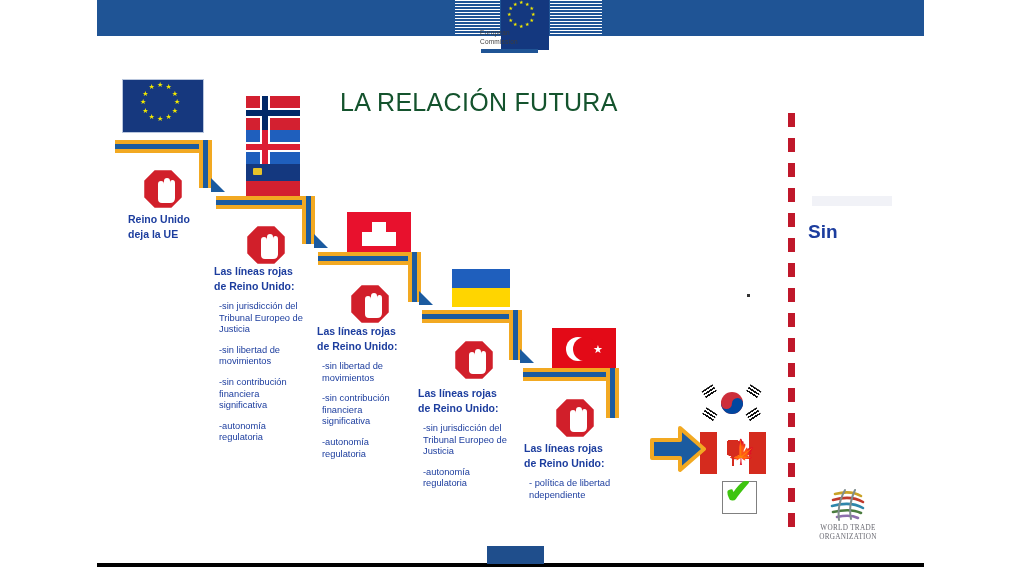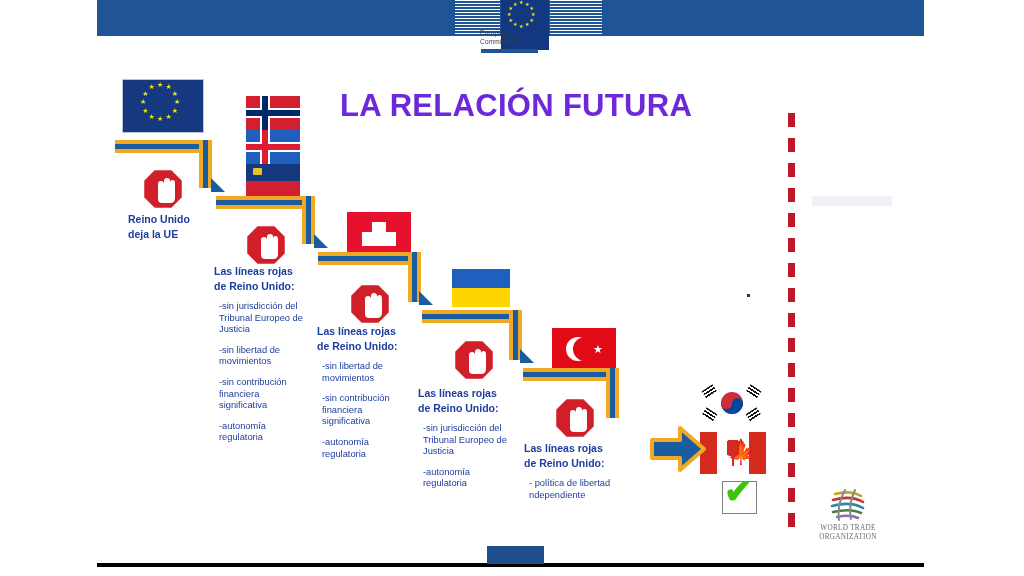--- a/index.html
+++ b/index.html
@@ -17,21 +17,21 @@
   .ec-stripe-right{position:absolute;left:550px;top:0;width:52px;height:36px;
     background:repeating-linear-gradient(to bottom,#ffffff 0px,#ffffff 1px,#1f5495 1px,#1f5495 3px);}
   .ec-caption{position:absolute;left:480px;top:28px;width:90px;color:#3d3d3d;font-size:6.5px;line-height:9px;letter-spacing:.2px;}
   .ec-underline{position:absolute;left:481px;top:49px;width:57px;height:3.5px;background:#1f5495;}
 
   
   .stars{position:absolute;left:0;top:0;width:100%;height:100%;}
   .star{position:absolute;width:0;height:0;color:#f2e900;font-size:5px;line-height:5px;}
 
   
-  .title{position:absolute;left:340px;top:88px;color:#6d28d9;font-size:31px;font-weight:bold;letter-spacing:.3px;white-space:nowrap;}
+  .title{position:absolute;left:340px;top:88px;color:#14532d;font-size:25px;font-weight:normal;letter-spacing:.3px;white-space:nowrap;}
 
   
   .flag{position:absolute;box-sizing:border-box;}
   .eu-flag{left:122px;top:79px;width:82px;height:54px;background:#16387e;border:1px solid #b9c6dd;}
   .nor{left:246px;top:96px;width:54px;height:34px;background:#d32030;}
   .isl{left:246px;top:130px;width:54px;height:34px;background:#1f5fbd;}
   .lie{left:246px;top:164px;width:54px;height:34px;background:#14387f;}
   .che{left:347px;top:212px;width:64px;height:44px;background:#e8112d;}
   .ukr{left:452px;top:269px;width:58px;height:38px;background:#ffd500;}
   .tur{left:552px;top:328px;width:64px;height:42px;background:#e30a17;}
@@ -281,20 +281,21 @@
     <polygon points="2,16 30,16 30,4 54,25 30,46 30,34 2,34" fill="#1b5ba0" stroke="#f2a922" stroke-width="4" stroke-linejoin="round"></polygon>
   </svg>
 </div>
 
 <div class="chk"></div>
 <div style="position:absolute;left:724px;top:474px;color:#3ec40f;font-size:34px;font-weight:bold;line-height:34px;">✔</div>
 
 <div class="ghost"></div>
 <div class="dashline"></div>
 <div class="sin">
+  <div>Sin</div>
 </div>
 <div class="dot"></div>
 
 <div class="wto">
   <svg viewBox="0 0 86 38" width="86" height="38">
     <g fill="none" stroke-width="2.6" stroke-linecap="round">
       <path d="M30 8 q16 -4 26 2" stroke="#c9a227"></path>
       <path d="M28 14 q18 -5 30 2" stroke="#c0392b"></path>
       <path d="M27 20 q19 -5 31 2" stroke="#2e86ab"></path>
       <path d="M28 26 q18 -4 28 1" stroke="#4a7c3f"></path>

